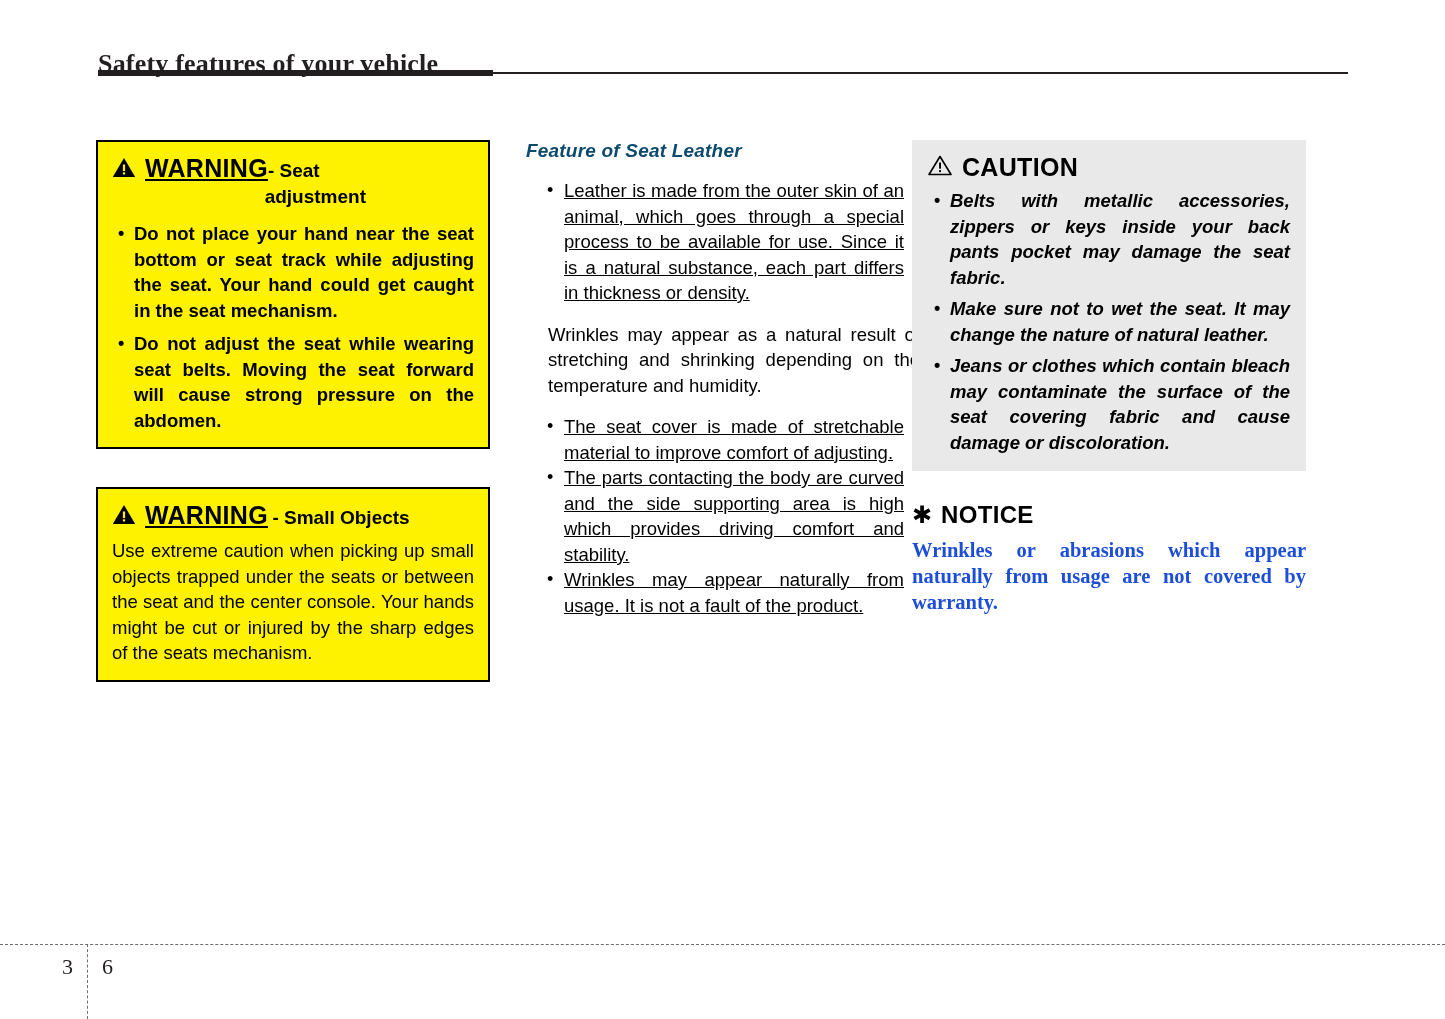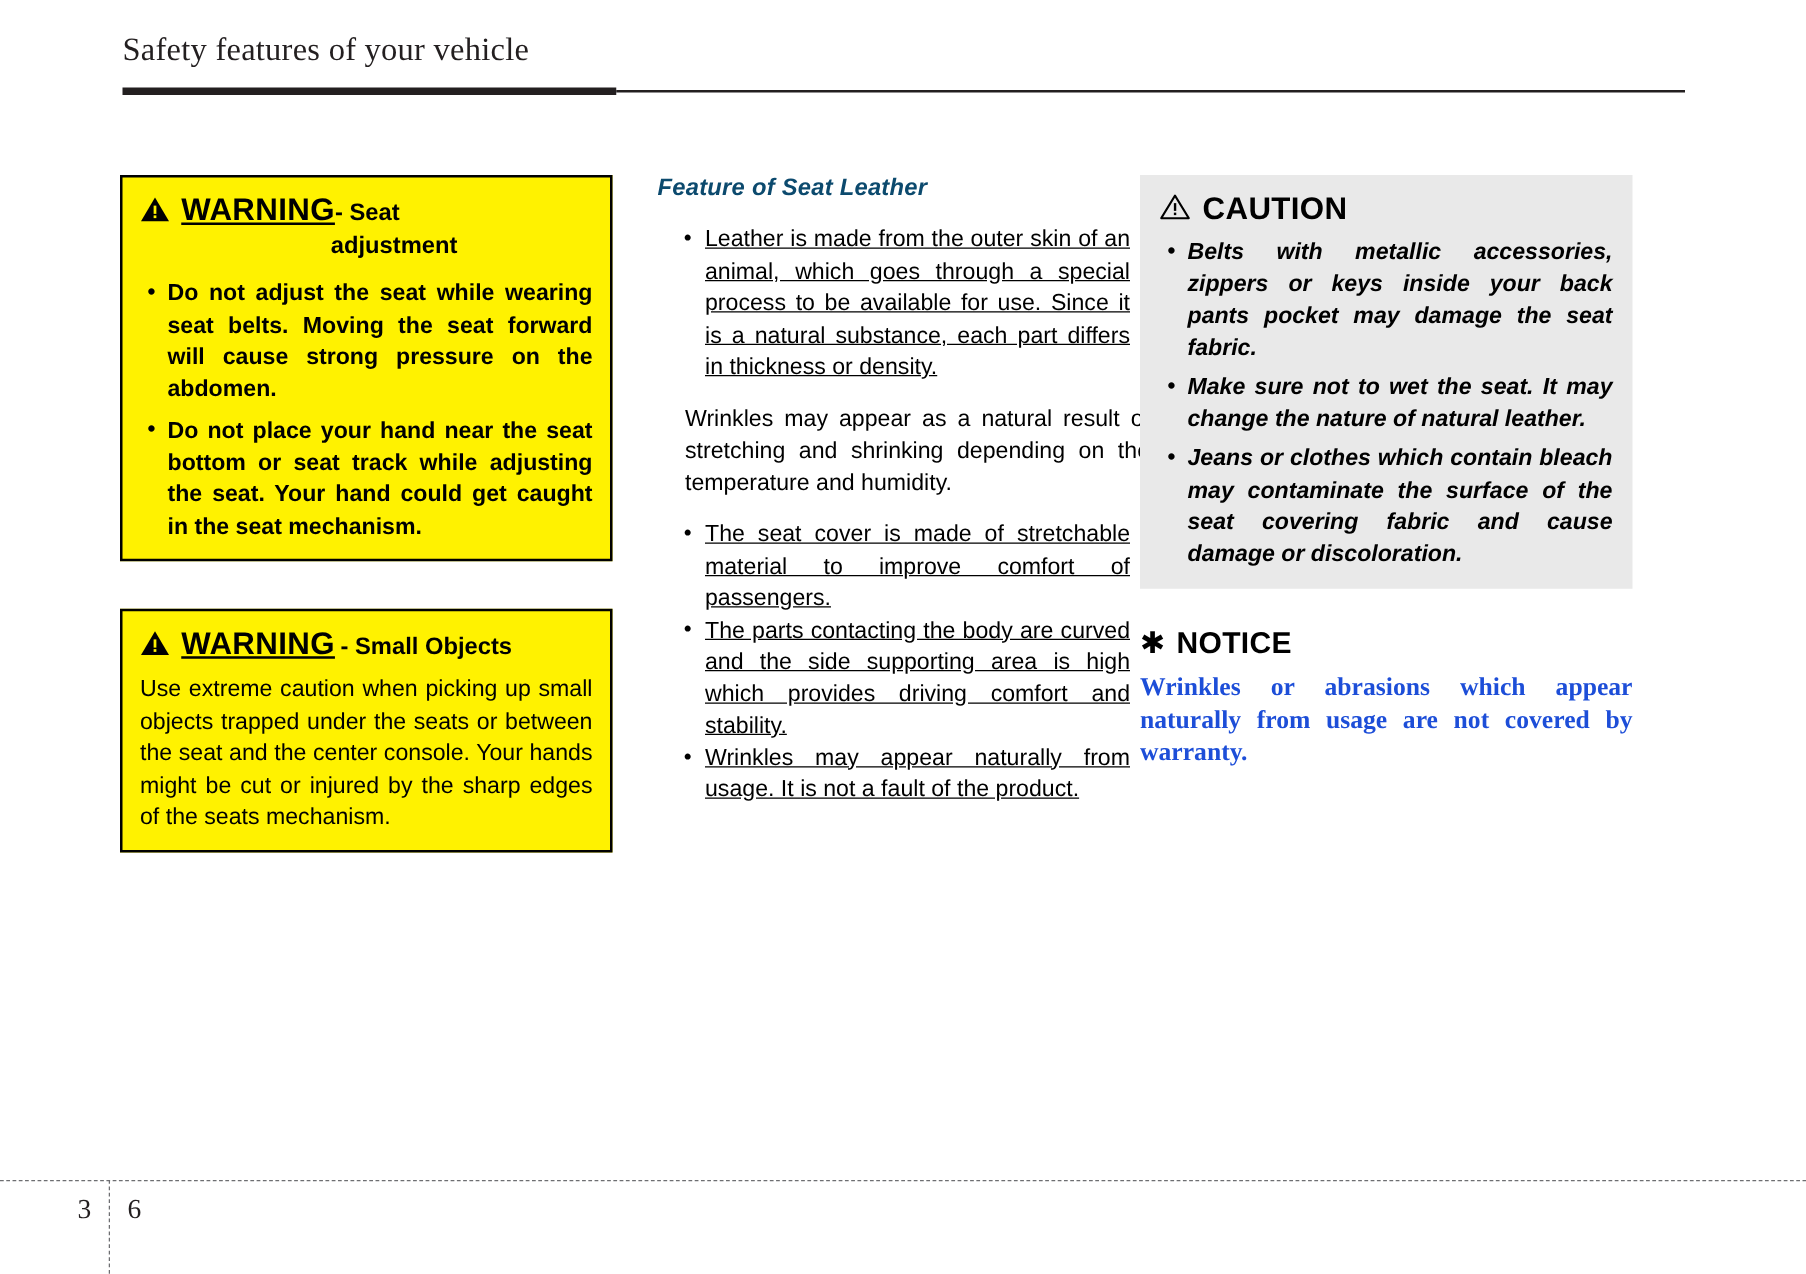--- a/index.html
+++ b/index.html
@@ -18,22 +18,23 @@
   .page {
     position: relative;
     width: 1445px;
     height: 1019px;
   }
 
   
   .header {
     position: absolute;
     left: 98px;
-    top: 24px;
+    top: 48px;
     width: 1250px;
+    font-weight: bold;
   }
   .header-title {
     font-family: "Liberation Serif", serif;
     font-size: 26px;
     color: #231f20;
     letter-spacing: 0.2px;
     line-height: 32px;
   }
   .header-rule-wrap {
     position: absolute;
@@ -310,22 +311,22 @@
             <rect x="10.9" y="7.5" width="2.2" height="6.6" fill="#fff200"></rect>
             <rect x="10.9" y="15.3" width="2.2" height="2.2" fill="#fff200"></rect>
           </svg>
         </span>
         <span class="warn-title-block">
           <span class="warn-title">WARNING</span><span class="warn-sub">- Seat</span>
         </span>
       </div>
       <span class="warn-sub-second-line">adjustment</span>
       <ul class="warn-list">
+        <li>Do not place your hand near the seat bottom or seat track while adjusting the seat. Your hand could get caught in the seat mechanism.</li>
         <li>Do not adjust the seat while wearing seat belts. Moving the seat forward will cause strong pressure on the abdomen.</li>
-        <li>Do not place your hand near the seat bottom or seat track while adjusting the seat. Your hand could get caught in the seat mechanism.</li>
       </ul>
     </div>
 
     <div class="warning-box">
       <div class="warn-head">
         <span class="warn-tri">
           <svg width="24" height="21" viewBox="0 0 24 21" aria-hidden="true">
             <polygon points="12,1 23.2,20 0.8,20" fill="#000"></polygon>
             <rect x="10.9" y="7.5" width="2.2" height="6.6" fill="#fff200"></rect>
             <rect x="10.9" y="15.3" width="2.2" height="2.2" fill="#fff200"></rect>
@@ -341,21 +342,21 @@
 
   </div>
 
   <div class="col col-mid">
     <div class="feature-title">Feature of Seat Leather</div>
     <ul class="body-list">
       <li>Leather is made from the outer skin of an animal, which goes through a special process to be available for use.  Since it is a natural substance, each part differs in thickness or density.</li>
     </ul>
     <p class="body-para">Wrinkles may appear as a natural result of stretching and shrinking depending on the temperature and humidity.</p>
     <ul class="body-list">
-      <li>The seat cover is made of stretchable material to improve comfort of passengers.</li>
+      <li>The seat cover is made of stretchable material to improve comfort of adjusting.</li>
       <li>The parts contacting the body are curved and the side  supporting area is high which provides driving comfort and stability.</li>
       <li>Wrinkles may appear naturally from usage. It is not a fault of  the product.</li>
     </ul>
   </div>
 
   <div class="col col-right">
 
     <div class="caution-box">
       <div class="caution-head">
         <span>

